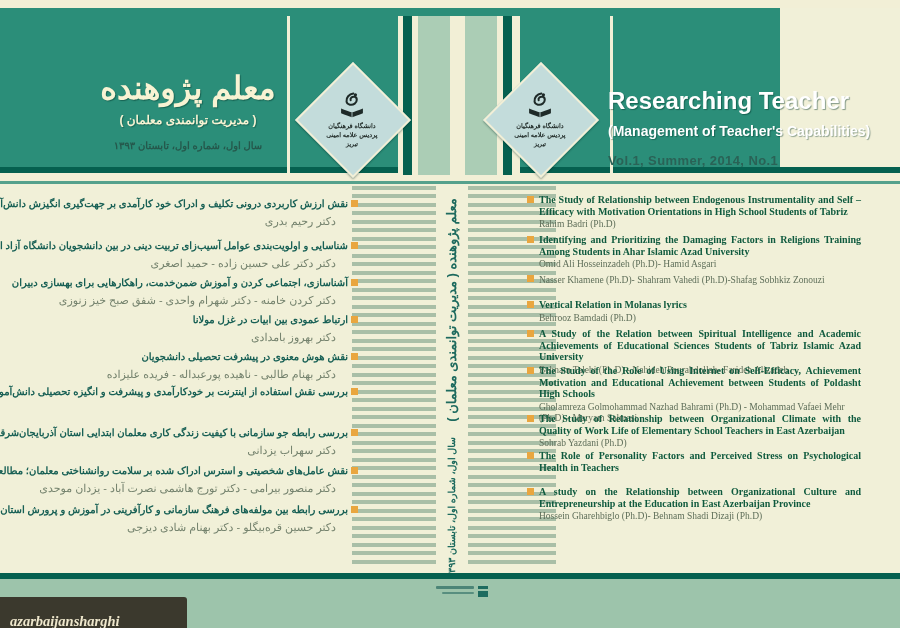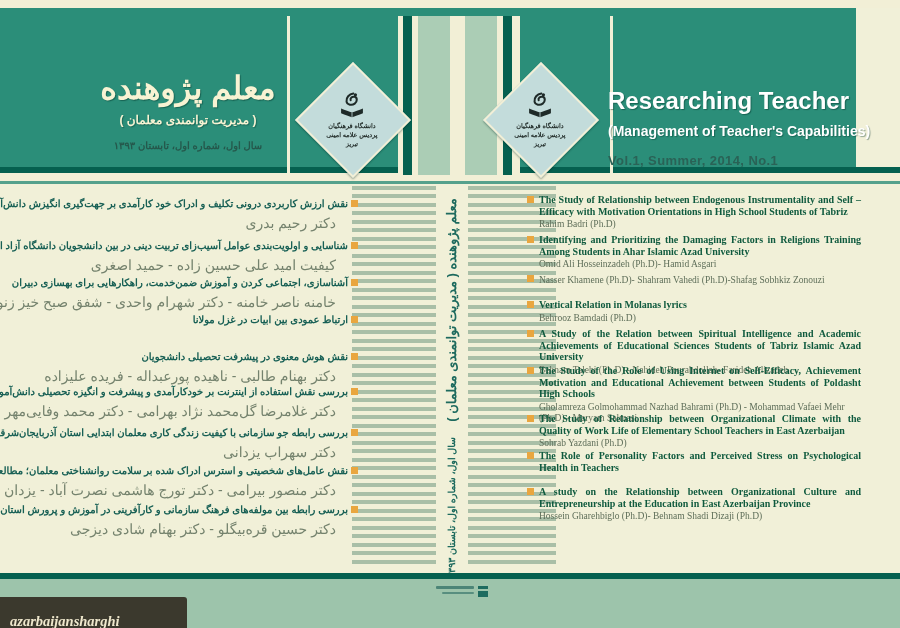--- a/index.html
+++ b/index.html
@@ -1,21 +1,21 @@
 <!DOCTYPE html>
 <html lang="en"><head>
 <meta charset="utf-8">
 <style>
   html,body{margin:0;padding:0;background:#888;}
   .page{position:relative;width:900px;height:628px;margin:0 auto;background:#f1f0d8;
         font-family:"Liberation Sans",sans-serif;overflow:hidden;}
 
   
   .top-strip{position:absolute;left:0;top:0;width:900px;height:8px;background:#f2efd6;}
-  .header{position:absolute;left:0;top:8px;width:856px;height:159px;background:#2b8e79;}
+  .header{position:absolute;left:0;top:8px;width:780px;height:159px;background:#2b8e79;}
 
   
   .sep-dark{position:absolute;left:0;top:167px;width:900px;height:6px;background:#05604f;}
   .sep-cream{position:absolute;left:0;top:173px;width:900px;height:8px;background:#f2efd6;}
   .sep-thin{position:absolute;left:0;top:181px;width:900px;height:3px;background:#55a18c;}
 
   
   .header-stripes{position:absolute;left:398px;top:8px;width:122px;height:159px;z-index:1;
     background:linear-gradient(to right,
       #f2efd6 0 5px,#05604f 5px 14px,#f2efd6 14px 20px,#abcdb5 20px 52px,
@@ -59,21 +59,21 @@
     transform:rotate(-90deg);direction:rtl;text-align:center;line-height:30px;
     font-size:13px;font-weight:bold;color:#1d6a5e;white-space:nowrap;}
   .spine-issue{position:absolute;left:390px;top:488px;width:124px;height:22px;
     transform:rotate(-90deg);direction:rtl;text-align:center;line-height:22px;
     font-size:9.5px;font-weight:bold;color:#1d6a5e;white-space:nowrap;}
 
   
   .fa-item{position:absolute;left:20px;width:328px;direction:rtl;text-align:right;z-index:2;}
   .fa-item .bullet{position:absolute;top:3px;right:-10px;width:7px;height:7px;background:#e9a63f;}
   .fa-item-title{font-size:10px;font-weight:bold;color:#186055;line-height:13px;white-space:nowrap;}
-  .fa-item-authors{font-size:14px;color:#74826d;margin-top:5px;padding-left:0;padding-right:12px;white-space:nowrap;}
+  .fa-item-authors{font-size:11px;color:#74826d;margin-top:5px;padding-left:0;padding-right:12px;white-space:nowrap;}
 
   .en-item{position:absolute;left:539px;width:322px;z-index:2;
     font-family:"Liberation Serif",serif;}
   .en-item .bullet{position:absolute;top:2px;left:-12px;width:7px;height:7px;background:#e9a63f;}
   .en-item-title{font-size:10px;font-weight:bold;color:#0f5a3e;line-height:11.5px;text-align:justify;}
   .en-item-authors{font-size:9.5px;color:#5e6e59;margin-top:2px;line-height:11px;}
 
   
   .footer-line{position:absolute;left:0;top:573px;width:900px;height:6px;background:#05604f;}
   .footer-band{position:absolute;left:0;top:579px;width:900px;height:49px;background:#9dc4ab;}
@@ -154,40 +154,40 @@
 
   <section>
     <div class="fa-item" style="top:197px">
       <span class="bullet"></span>
       <div class="fa-item-title">نقش ارزش کاربردی درونی تکلیف و ادراک خود کارآمدی بر جهت‌گیری انگیزش دانش‌آموزان مقطع متوسطه تبریز</div>
       <div class="fa-item-authors">دکتر رحیم بدری</div>
     </div>
     <div class="fa-item" style="top:239px">
       <span class="bullet"></span>
       <div class="fa-item-title">شناسایی و اولویت‌بندی عوامل آسیب‌زای تربیت دینی در بین دانشجویان دانشگاه آزاد اسلامی اهر</div>
-      <div class="fa-item-authors">کیفیت امید علی حسین زاده - حمید اصغری</div>
+      <div class="fa-item-authors">دکتر دکتر علی حسین زاده - حمید اصغری</div>
     </div>
     <div class="fa-item" style="top:276px">
       <span class="bullet"></span>
       <div class="fa-item-title">آشناسازی، اجتماعی کردن و آموزش ضمن‌خدمت، راهکارهایی برای بهسازی دبیران</div>
-      <div class="fa-item-authors">خامنه ناصر خامنه - دکتر شهرام واحدی - شفق صبح خیز زنوزی</div>
+      <div class="fa-item-authors">دکتر کردن خامنه - دکتر شهرام واحدی - شفق صبح خیز زنوزی</div>
     </div>
     <div class="fa-item" style="top:313px">
       <span class="bullet"></span>
       <div class="fa-item-title">ارتباط عمودی بین ابیات در غزل مولانا</div>
+      <div class="fa-item-authors">دکتر بهروز بامدادی</div>
     </div>
     <div class="fa-item" style="top:350px">
       <span class="bullet"></span>
       <div class="fa-item-title">نقش هوش معنوی در پیشرفت تحصیلی دانشجویان</div>
       <div class="fa-item-authors">دکتر بهنام طالبی - ناهیده پورعبداله - فریده علیزاده</div>
     </div>
     <div class="fa-item" style="top:385px">
       <span class="bullet"></span>
       <div class="fa-item-title">بررسی نقش استفاده از اینترنت بر خودکارآمدی و پیشرفت و انگیزه تحصیلی دانش‌آموزان مقطع متوسطه شهرستان پلدشت</div>
-      <div class="fa-item-authors">دکتر غلامرضا گل‌محمد نژاد بهرامی - دکتر محمد وفایی‌مهر - مریم سلماسی</div>
     </div>
     <div class="fa-item" style="top:426px">
       <span class="bullet"></span>
       <div class="fa-item-title">بررسی رابطه جو سازمانی با کیفیت زندگی کاری معلمان ابتدایی استان آذربایجان‌شرقی</div>
       <div class="fa-item-authors">دکتر سهراب یزدانی</div>
     </div>
     <div class="fa-item" style="top:464px">
       <span class="bullet"></span>
       <div class="fa-item-title">نقش عامل‌های شخصیتی و استرس ادراک شده بر سلامت روانشناختی معلمان؛ مطالعه‌ی مبتنی بر مدل پیش‌بینی</div>
       <div class="fa-item-authors">دکتر منصور بیرامی - دکتر تورج هاشمی نصرت آباد - یزدان موحدی</div>

